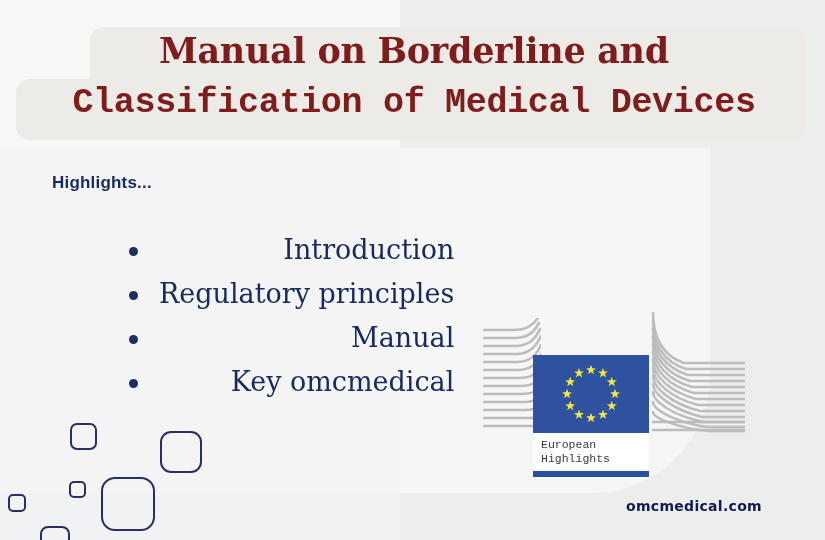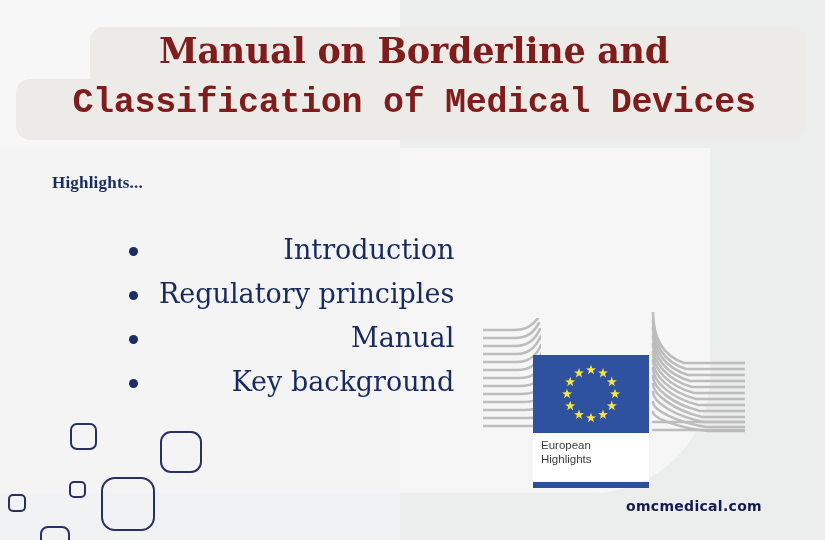--- a/index.html
+++ b/index.html
@@ -66,21 +66,21 @@
     font-size:35px;
     line-height:53px;
     letter-spacing:-0.3px;
   }
   .title .l2 { display:block;font-family:Liberation Mono, monospace; }
 
   
   .highlights {
     position:absolute; z-index:4;
     left:52px; top:173px;
-    font-family:Liberation Serif, serif;
+    font-family:Liberation Sans, sans-serif;
     font-weight:bold;
     font-size:17px;
     color:#182a5e;
     letter-spacing:0.2px;
   }
 
   
   .bullets {
     position:absolute; z-index:4;
     left:124px; top:228px;
@@ -112,22 +112,22 @@
   
   .eu-logo { position:absolute; z-index:5; left:533px; top:355px; width:116px; }
   .eu-flag {
     position:relative;
     width:116px; height:78px;
     background:#2f52a0;
   }
   .eu-stars { position:absolute; inset:0; }
   .eu-text {
     background:#ffffff;
-    padding:5px 8px 15px 8px;
-    font-family:Liberation Sans, sans-serif;
+    padding:5px 8px 4px 8px;
+    font-family:Liberation Mono, monospace;
     font-size:11.5px;
     line-height:14px;
     color:#3b3b3b;
   }
   .eu-bar { height:6px; background:#2a4f9b; margin-top:1px; }
 
   
   .wing { position:absolute; z-index:4; }
   .wing-left { left:483px; top:318px; }
   .wing-right { left:650px; top:312px; }
@@ -162,21 +162,21 @@
     <span>Manual on Borderline and</span>
     <span class="l2">Classification of Medical Devices</span>
   </div>
 
   <div class="highlights">Highlights...</div>
 
   <ul class="bullets" id="bullet-list">
       <li><span class="dot"></span><span>Introduction</span></li>
       <li><span class="dot"></span><span>Regulatory principles</span></li>
       <li><span class="dot"></span><span>Manual</span></li>
-      <li><span class="dot"></span><span>Key background</span></li>
+      <li><span class="dot"></span><span>Key omcmedical</span></li>
     </ul>
 
   <div id="squares-layer">
       <div class="sq" style="left: 70px; top: 423px; width: 27px; height: 27px; border-radius: 7px; border-color: rgb(42, 47, 99);"></div>
       <div class="sq" style="left: 160px; top: 431px; width: 42px; height: 42px; border-radius: 11px; border-color: rgb(42, 47, 99);"></div>
       <div class="sq" style="left: 69px; top: 481px; width: 17px; height: 17px; border-radius: 5px; border-color: rgb(42, 47, 99);"></div>
       <div class="sq" style="left: 101px; top: 477px; width: 54px; height: 54px; border-radius: 14px; border-color: rgb(42, 47, 99);"></div>
       <div class="sq" style="left: 8px; top: 494px; width: 18px; height: 18px; border-radius: 5px; border-color: rgb(42, 47, 99);"></div>
       <div class="sq" style="left: 40px; top: 526px; width: 30px; height: 30px; border-radius: 8px; border-color: rgb(42, 47, 99);"></div>
     </div>

